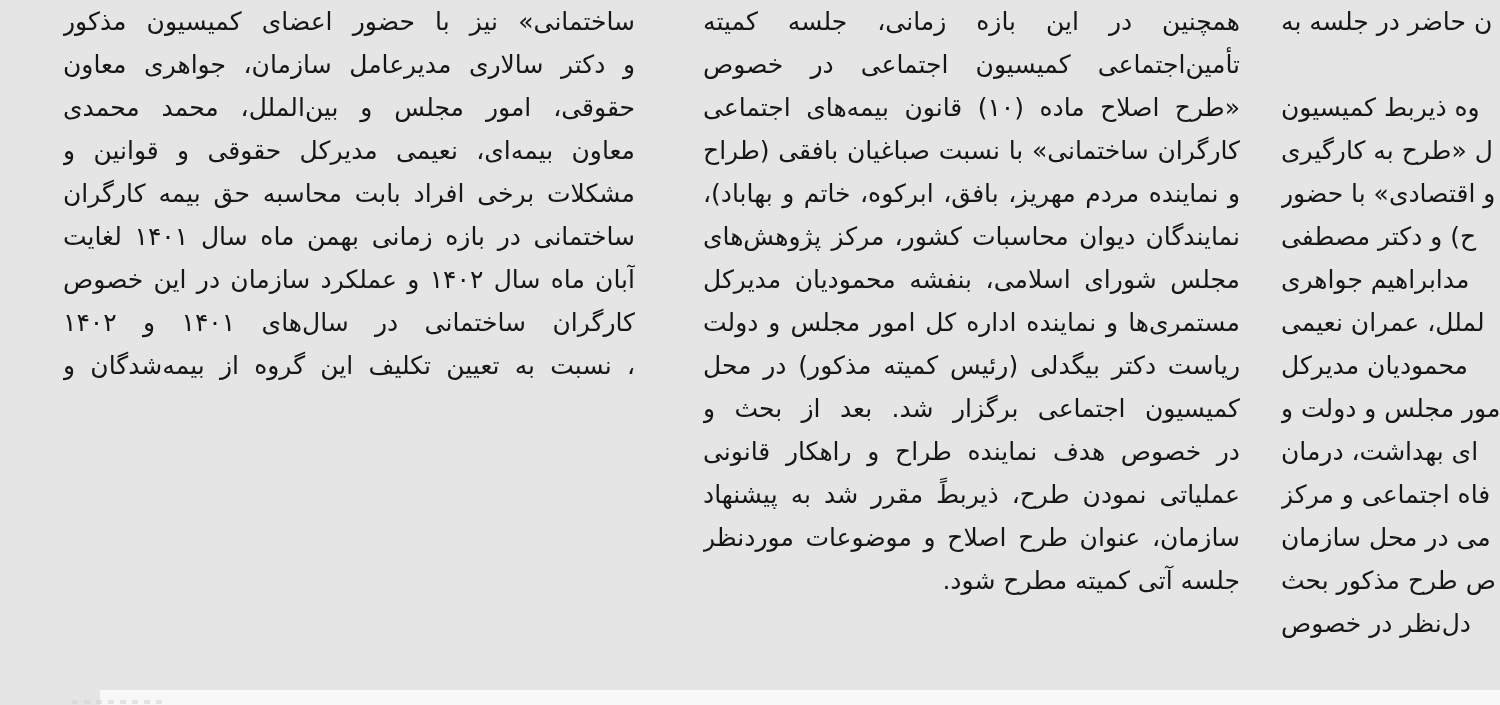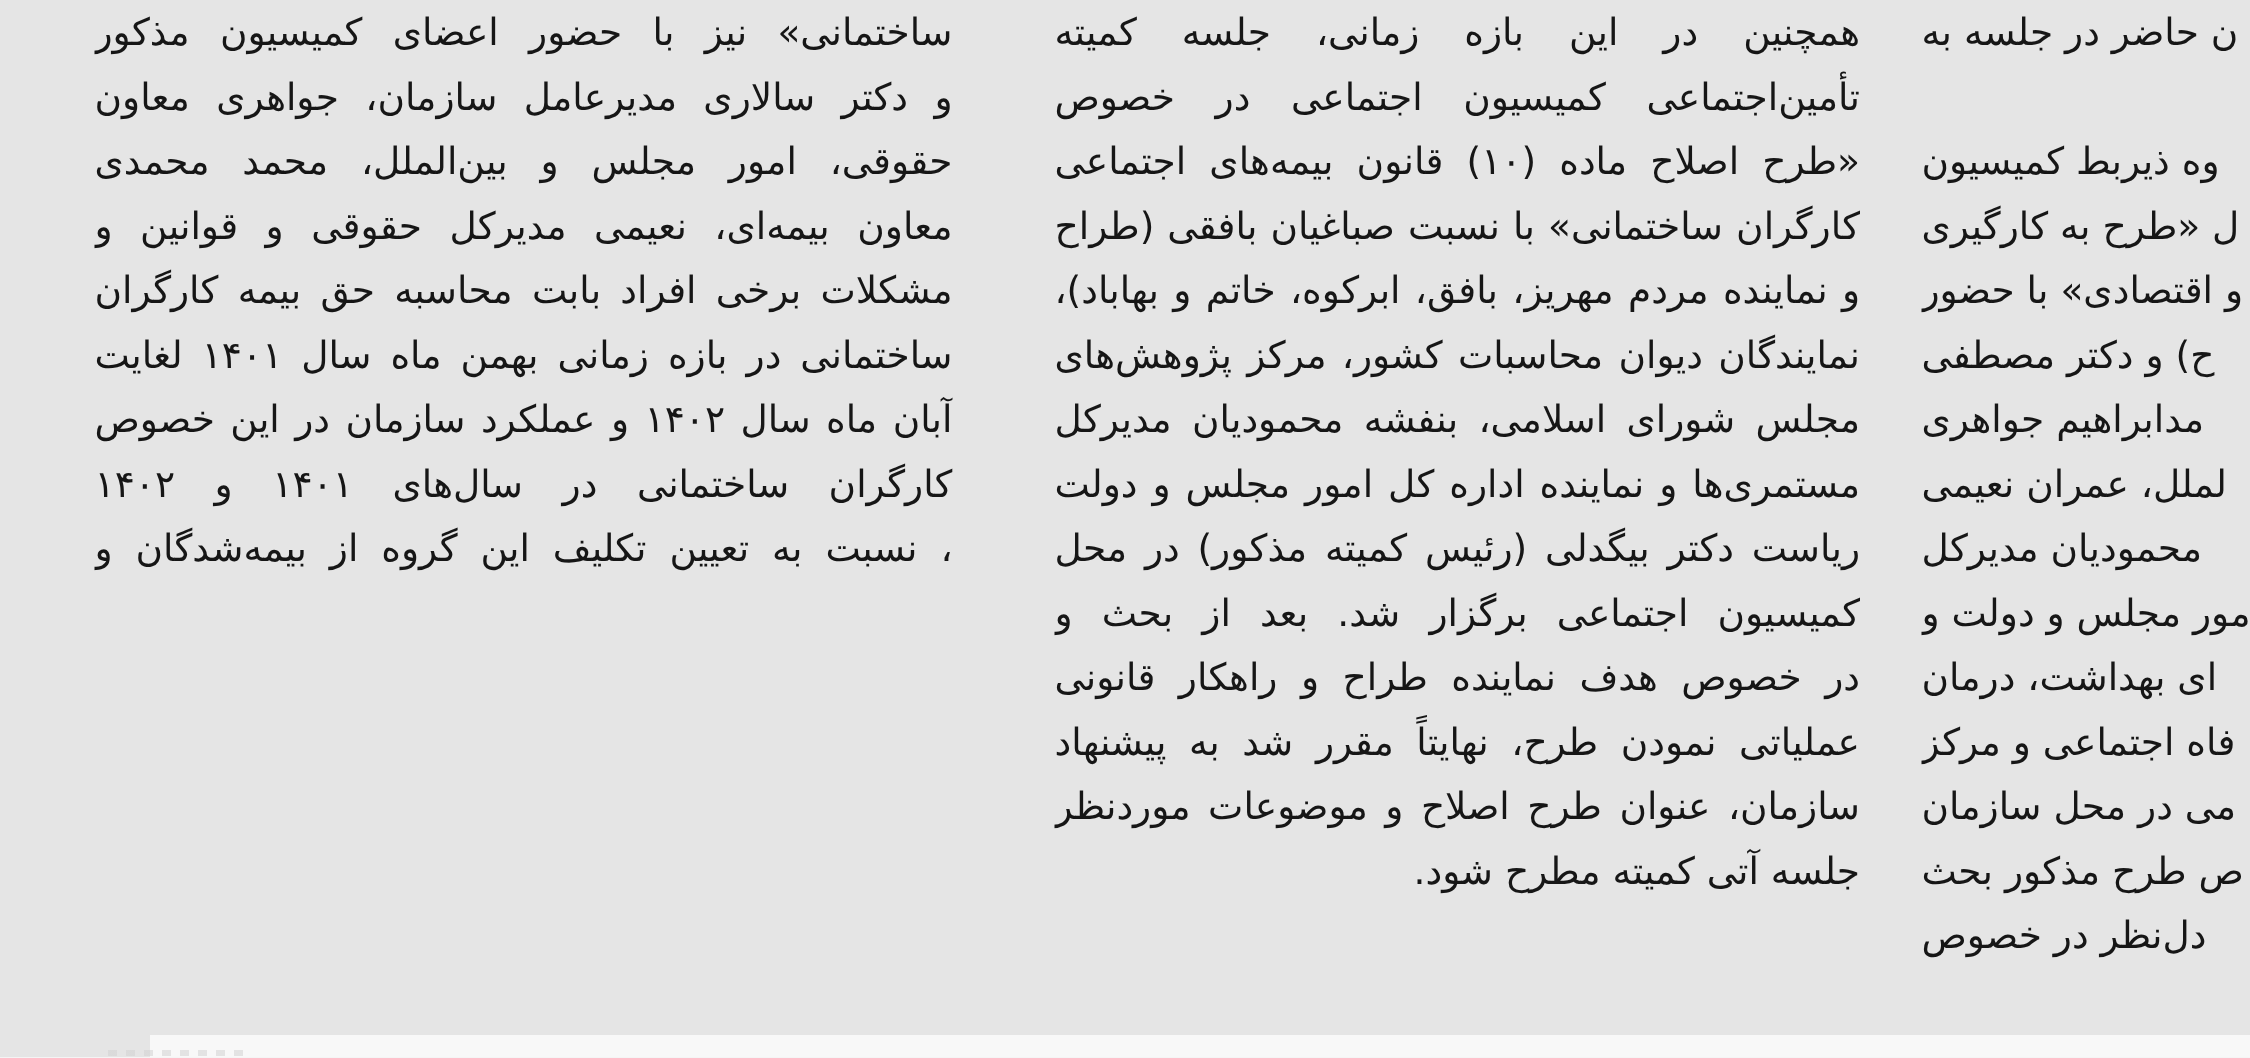--- a/index.html
+++ b/index.html
@@ -96,21 +96,21 @@
       <div class="ln fill">تأمین‌اجتماعی کمیسیون اجتماعی در خصوص</div>
       <div class="ln fill">«طرح اصلاح ماده (۱۰) قانون بیمه‌های اجتماعی</div>
       <div class="ln fill">کارگران ساختمانی» با نسبت صباغیان بافقی (طراح</div>
       <div class="ln fill">و نماینده مردم مهریز، بافق، ابرکوه، خاتم و بهاباد)،</div>
       <div class="ln fill">نمایندگان دیوان محاسبات کشور، مرکز پژوهش‌های</div>
       <div class="ln fill">مجلس شورای اسلامی، بنفشه محمودیان مدیرکل</div>
       <div class="ln fill">مستمری‌ها و نماینده اداره کل امور مجلس و دولت به</div>
       <div class="ln fill">ریاست دکتر بیگدلی (رئیس کمیته مذکور) در محل</div>
       <div class="ln fill">کمیسیون اجتماعی برگزار شد. بعد از بحث و تبادل‌نظر</div>
       <div class="ln fill">در خصوص هدف نماینده طراح و راهکار قانونی جهت</div>
-      <div class="ln fill">عملیاتی نمودن طرح، نهایتاً مقرر شد به پیشنهاد</div>
+      <div class="ln fill">عملیاتی نمودن طرح، ذیربطً مقرر شد به پیشنهاد</div>
       <div class="ln fill">سازمان، عنوان طرح اصلاح و موضوعات موردنظر</div>
       <div class="ln start">جلسه آتی کمیته مطرح شود.</div>
     </section>
 
   <section class="col col-right">
       <div class="ln end">ن حاضر در جلسه به</div>
       <div class="ln end"></div>
       <div class="ln end">وه ذیربط کمیسیون</div>
       <div class="ln end">ل «طرح به کارگیری</div>
       <div class="ln end">و اقتصادی» با حضور</div>

